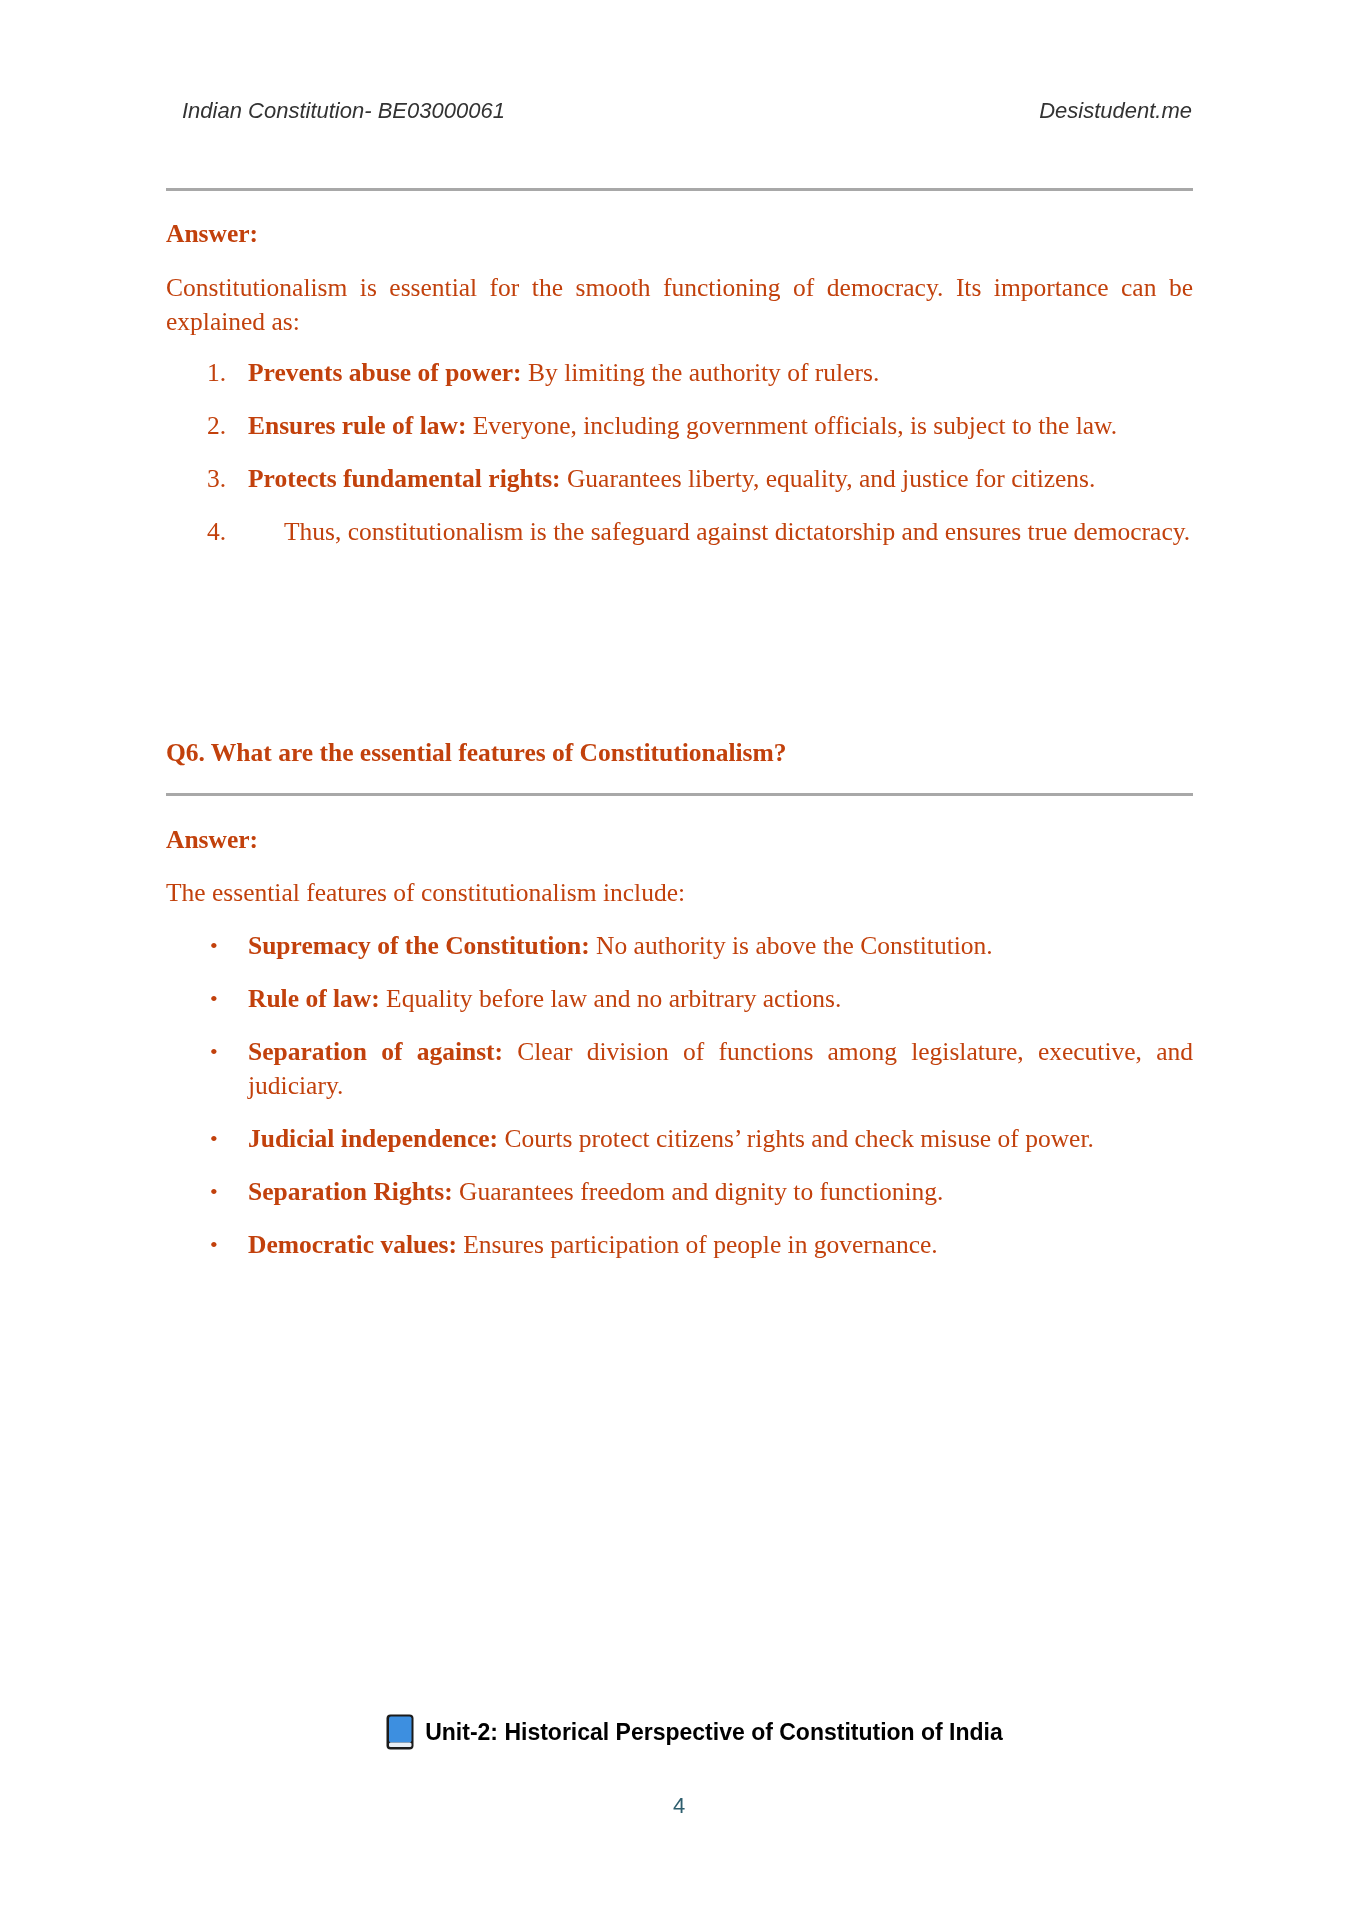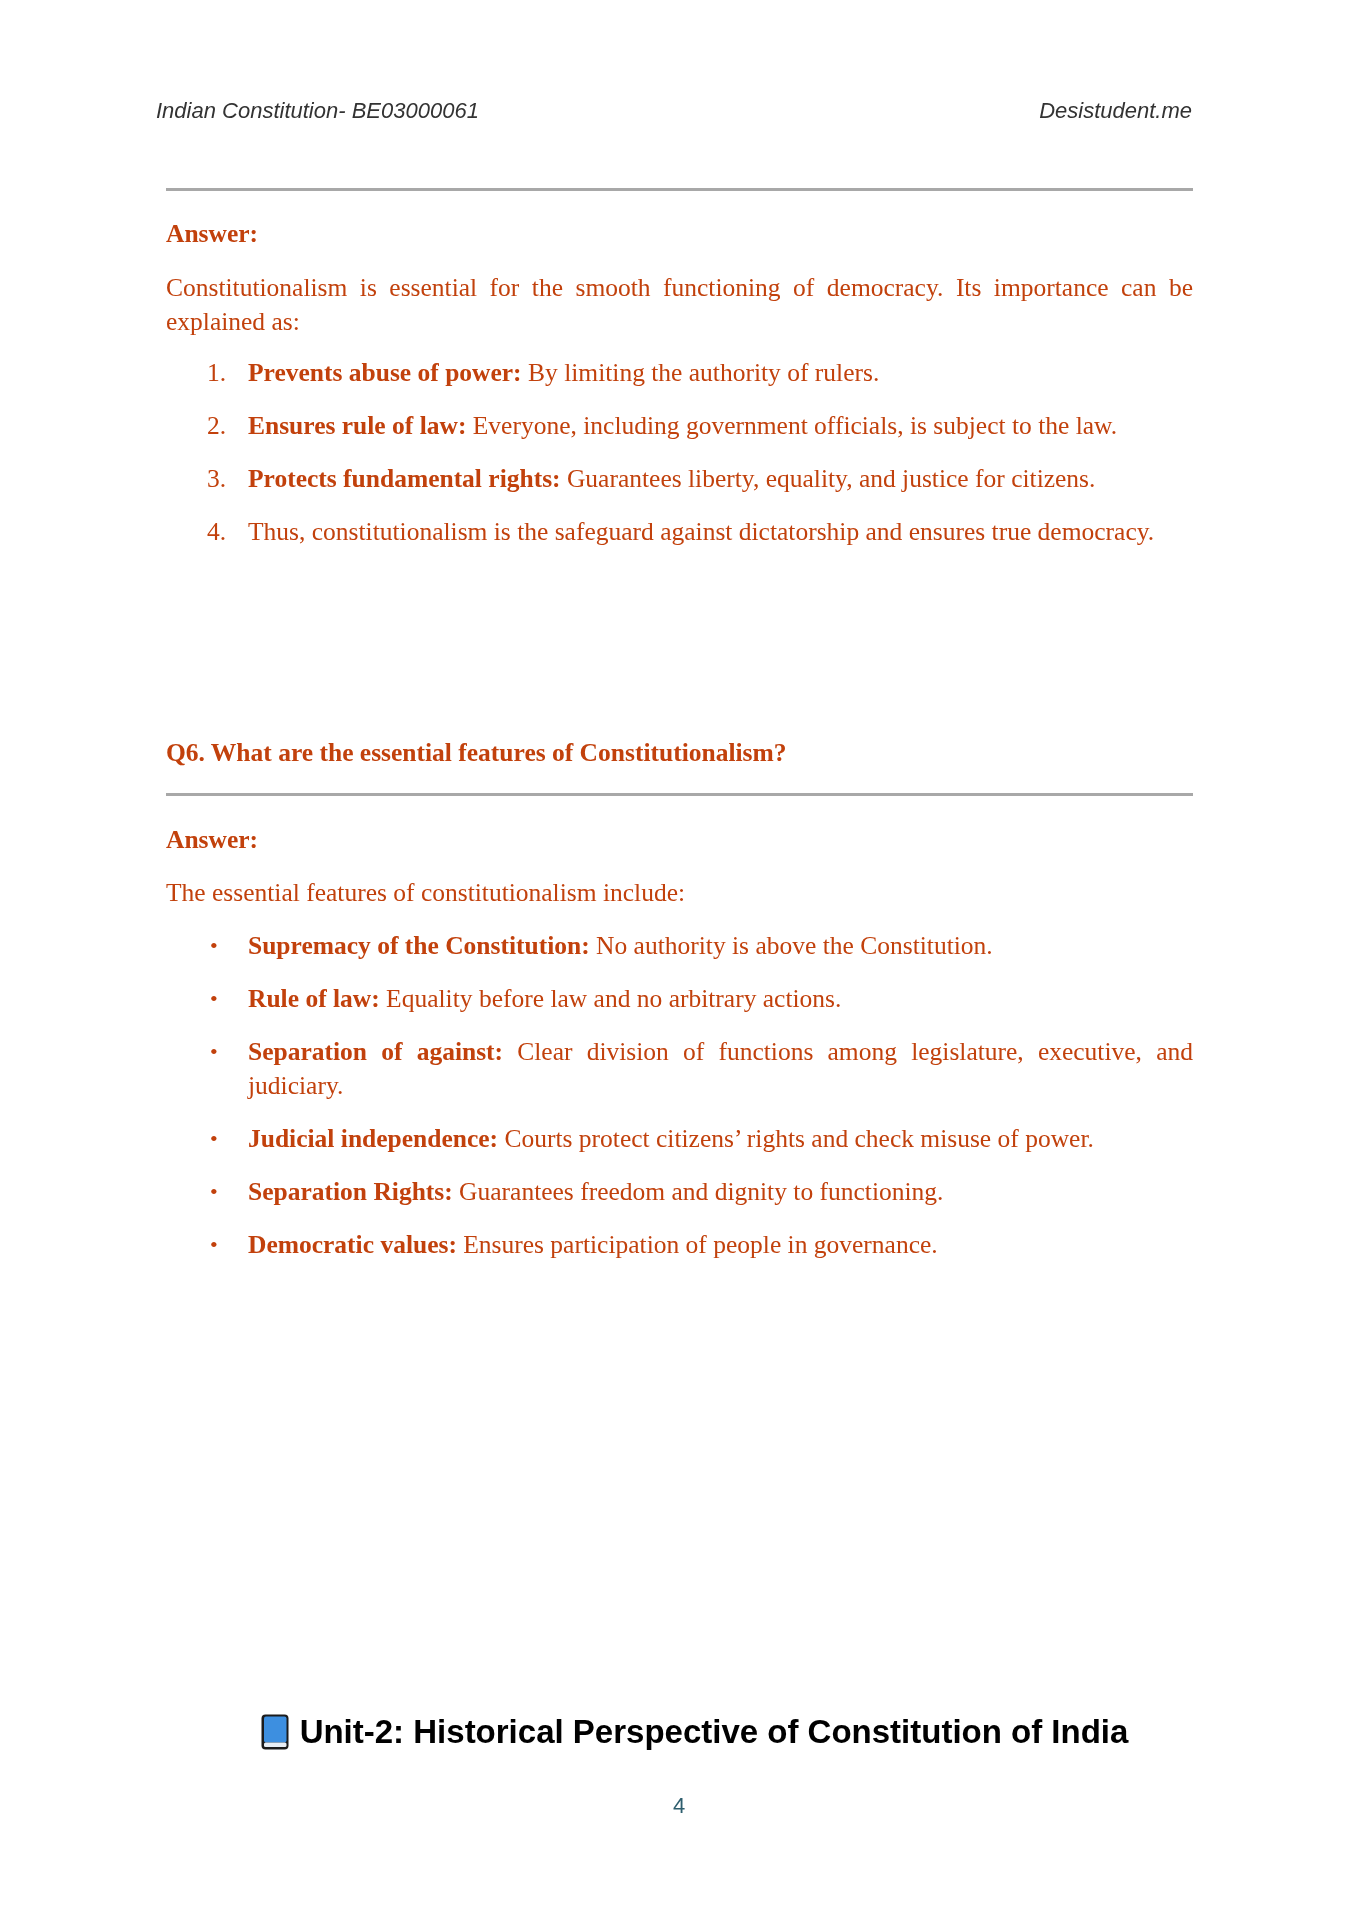--- a/index.html
+++ b/index.html
@@ -1,29 +1,29 @@
 <!DOCTYPE html>
 <html><head>
 <meta charset="utf-8">
 <style>
   html, body { margin: 0; padding: 0; background: #ffffff; }
   body { width: 1358px; height: 1920px; position: relative; overflow: hidden; color: #000; }
   .hdr { position: absolute; top: 98px; font-family: "Liberation Sans", sans-serif; font-style: italic; font-size: 22px; color: #333; }
-  .hdr-left { left: 156px; }
+  .hdr-left { left: 182px; }
   .hdr-right { right: 166px; }
   .rule { position: absolute; left: 166px; width: 1027px; height: 3px; background: #a8a8a8; }
   .serif { font-family: "Liberation Serif", serif; font-size: 25.5px; line-height: 34px; color: #c2410c; }
   .abs { position: absolute; }
   .b { font-weight: bold; }
   .para { left: 166px; width: 1027px; }
   .li { position: absolute; left: 166px; width: 1027px; }
   .li .mark { position: absolute; left: 41px; top: 0; }
   .li .txt { position: absolute; left: 82px; width: 945px; text-align: justify; }
   .li .bullet { position: absolute; left: 44px; top: 0; font-size: 22px; }
-  .unit { position: absolute; top: 1713px; left: 0; width: 1358px; text-align: center; font-family: "Liberation Sans", sans-serif; font-weight: bold; font-size: 33px; color: #000; }
+  .unit { position: absolute; top: 1713px; left: 0; width: 1358px; text-align: center; font-family: "Liberation Sans", sans-serif; font-weight: bold; font-size: 23px; color: #000; }
   .unit-inner { display: inline-flex; align-items: center; gap: 10px; margin-left: 30px; }
   .book { display: inline-block; width: 30px; height: 38px; position: relative; }
   .pageno { position: absolute; top: 1793px; left: 0; width: 1358px; text-align: center; font-family: "Liberation Sans", sans-serif; font-size: 22px; color: #2e5e6e; }
 </style>
 </head>
 <body>
 
 <div class="hdr hdr-left">Indian Constitution- BE03000061</div>
 <div class="hdr hdr-right">Desistudent.me</div>
 <div class="rule" style="top:188px"></div>
@@ -39,21 +39,21 @@
   <span class="mark">2.</span>
   <span class="txt"><span class="b">Ensures rule of law:</span><span> Everyone, including government officials, is subject to the law.</span></span>
 </div>
 <div class="serif li" style="top:462px">
   <span class="mark">3.</span>
   <span class="txt"><span class="b">Protects fundamental rights:</span><span> Guarantees liberty, equality, and justice for citizens.</span></span>
 </div>
 <div class="serif li" style="top:515px">
   <span class="mark">4.</span>
   <span class="txt">
-    <span style="display:block; text-align:justify;">Thus, constitutionalism is the safeguard against dictatorship and ensures true democracy.</span>
+    <span style="display:block; text-align:justify;margin-left:36px;">Thus, constitutionalism is the safeguard against dictatorship and ensures true democracy.</span>
   </span>
 </div>
 
 <div class="serif abs para b" style="top:736px">Q6. What are the essential features of Constitutionalism?</div>
 <div class="rule" style="top:793px"></div>
 <div class="serif abs para b" style="top:823px">Answer:</div>
 <div class="serif abs para" style="top:876px">The essential features of constitutionalism include:</div>
 
 <div class="serif li" style="top:929px">
   <span class="bullet">•</span>

